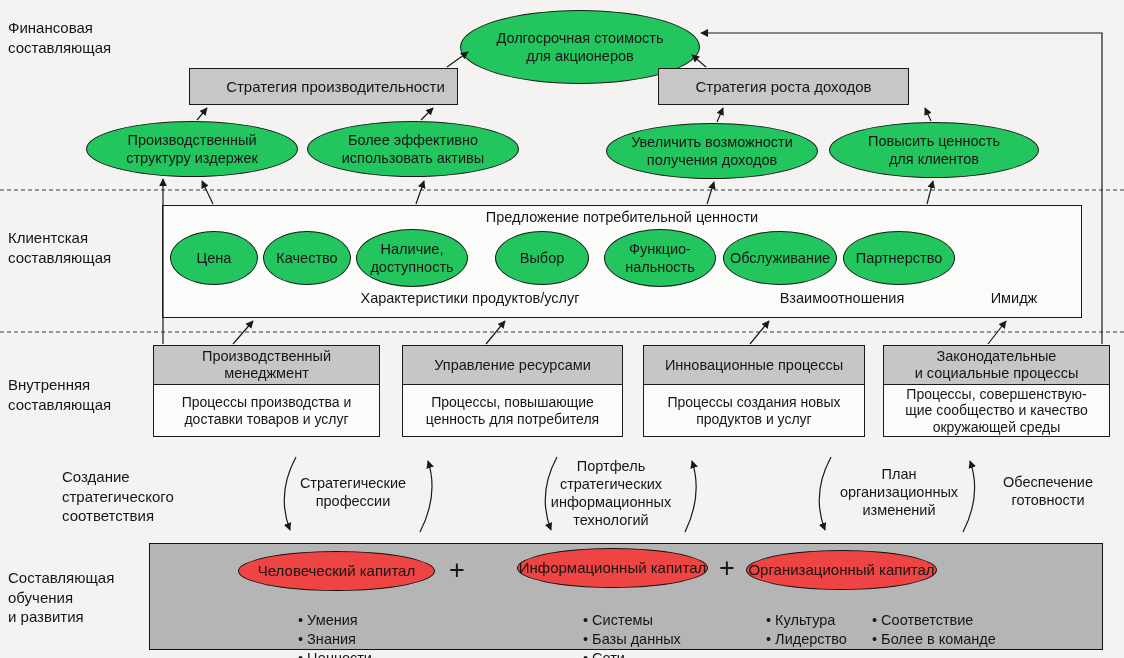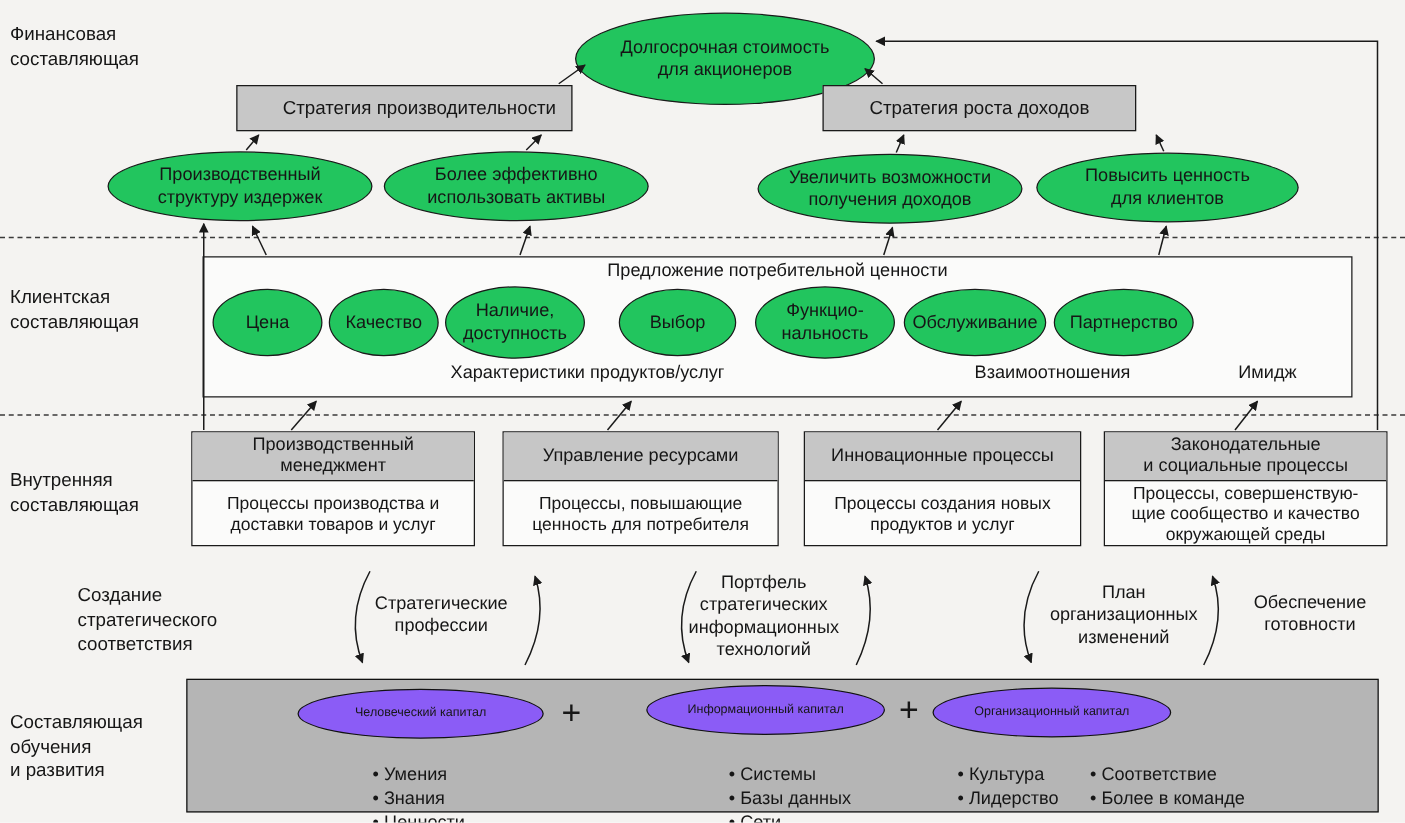--- a/index.html
+++ b/index.html
@@ -52,23 +52,23 @@
     position:absolute; transform:translate(-50%,-50%);
     text-align:center; white-space:pre-line; font-size:14.5px; line-height:18px;
   }
   .band {
     position:absolute; box-sizing:border-box;
     background:#b5b5b5; border:1.5px solid #111;
   }
   .cap-ellipse {
     position:absolute; box-sizing:border-box;
     border:1.5px solid #111; border-radius:50%;
-    background:#8b5cf6;
-    display:flex; align-items:center; justify-content:center;
-    text-align:right; font-size:10px;
+    background:#ef4444;
+    display:flex; align-items:center; justify-content:center;
+    text-align:right; font-size:15px;
   }
   .plus { position:absolute; transform:translate(-50%,-50%); font-size:27px; font-weight:400; }
   ul.bullets { position:absolute; margin:16px; padding:0; list-style:none; font-size:14.5px; line-height:19px; }
   ul.bullets li::before { content:"\2022\00a0"; }
   svg.overlay { position:absolute; left:0; top:0; pointer-events:none; }
 </style>
 </head>
 <body>
 
 <div class="canvas">

